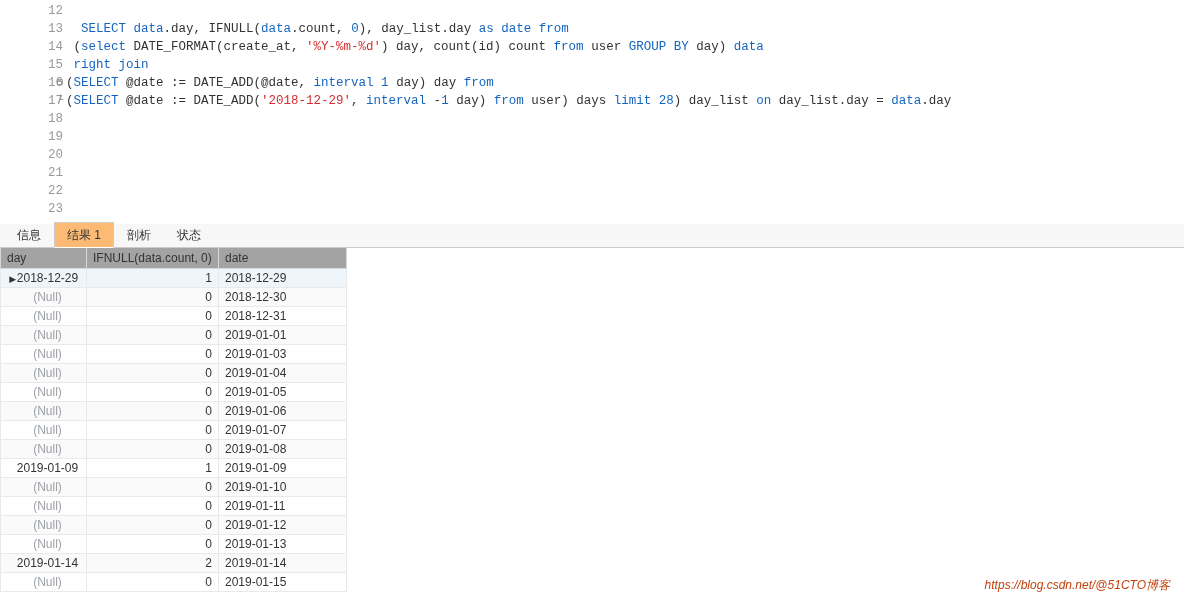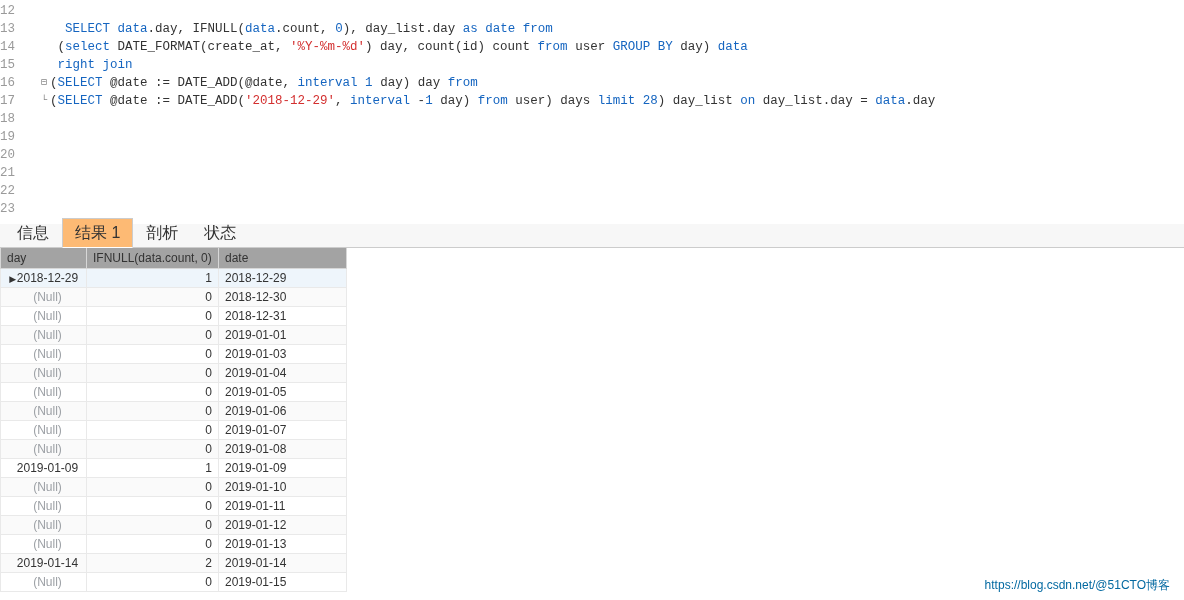--- a/index.html
+++ b/index.html
@@ -22,20 +22,21 @@
     white-space: pre;
   }
   .code-line { display: flex; }
   .gutter {
     width: 38px;
     text-align: left;
     color: #9a9a9a;
     padding-right: 6px;
     user-select: none;
     flex-shrink: 0;
+    padding-left: 48px;
   }
   .fold {
     width: 12px;
     flex-shrink: 0;
     color: #888;
     font-size: 10px;
     line-height: 18px;
     text-align: center;
   }
   .code { flex: 1; white-space: pre; }
@@ -46,21 +47,21 @@
   .tabs {
     display: flex;
     border-bottom: 1px solid #ccc;
     background: #f7f7f7;
     height: 24px;
     align-items: flex-end;
     padding-left: 4px;
   }
   .tab {
     padding: 4px 12px 3px 12px;
-    font-size: 16px;
+    font-size: 12px;
     color: #333;
     border: 1px solid transparent;
     border-bottom: none;
     cursor: pointer;
     margin-right: 0px;
   }
   .tab.active {
     background: #fdba74;
     border: 1px solid #ccc;
     border-bottom: 1px solid #fff;
@@ -97,23 +98,24 @@
     width: 8px;
     font-size: 9px;
     color: #333;
   }
   .grid tbody tr.sel td { background: #eef5fb; }
 
   .watermark {
     position: absolute;
     right: 14px;
     bottom: 6px;
-    color: #0369a1;
+    color: #c2410c;
     font-size: 12px;
     pointer-events: none;
+    font-style: italic;
   }
 </style>
 </head>
 <body>
 
 <div class="code-area" id="code-area"><div class="code-line"><span class="gutter">12</span><span class="fold"></span><span class="code"></span></div><div class="code-line"><span class="gutter">13</span><span class="fold"></span><span class="code">  <span class="kw">SELECT</span> <span class="kw">data</span>.day, IFNULL(<span class="kw">data</span>.count, <span class="num">0</span>), day_list.day <span class="kw">as</span> <span class="kw">date</span> <span class="kw">from</span></span></div><div class="code-line"><span class="gutter">14</span><span class="fold"></span><span class="code"> (<span class="kw">select</span> DATE_FORMAT(create_at, <span class="str">'%Y-%m-%d'</span>) day, count(id) count <span class="kw">from</span> user <span class="kw">GROUP</span> <span class="kw">BY</span> day) <span class="kw">data</span></span></div><div class="code-line"><span class="gutter">15</span><span class="fold"></span><span class="code"> <span class="kw">right</span> <span class="kw">join</span></span></div><div class="code-line"><span class="gutter">16</span><span class="fold">⊟</span><span class="code">(<span class="kw">SELECT</span> @date := DATE_ADD(@date, <span class="kw">interval</span> <span class="num">1</span> day) day <span class="kw">from</span></span></div><div class="code-line"><span class="gutter">17</span><span class="fold">└</span><span class="code">(<span class="kw">SELECT</span> @date := DATE_ADD(<span class="str">'2018-12-29'</span>, <span class="kw">interval</span> -<span class="num">1</span> day) <span class="kw">from</span> user) days <span class="kw">limit</span> <span class="num">28</span>) day_list <span class="kw">on</span> day_list.day = <span class="kw">data</span>.day</span></div><div class="code-line"><span class="gutter">18</span><span class="fold"></span><span class="code"></span></div><div class="code-line"><span class="gutter">19</span><span class="fold"></span><span class="code"></span></div><div class="code-line"><span class="gutter">20</span><span class="fold"></span><span class="code"></span></div><div class="code-line"><span class="gutter">21</span><span class="fold"></span><span class="code"></span></div><div class="code-line"><span class="gutter">22</span><span class="fold"></span><span class="code"></span></div><div class="code-line"><span class="gutter">23</span><span class="fold"></span><span class="code"></span></div></div>
 
 <div class="tabs" id="tabs">
     <div class="tab">信息</div>
     <div class="tab active">结果 1</div>

